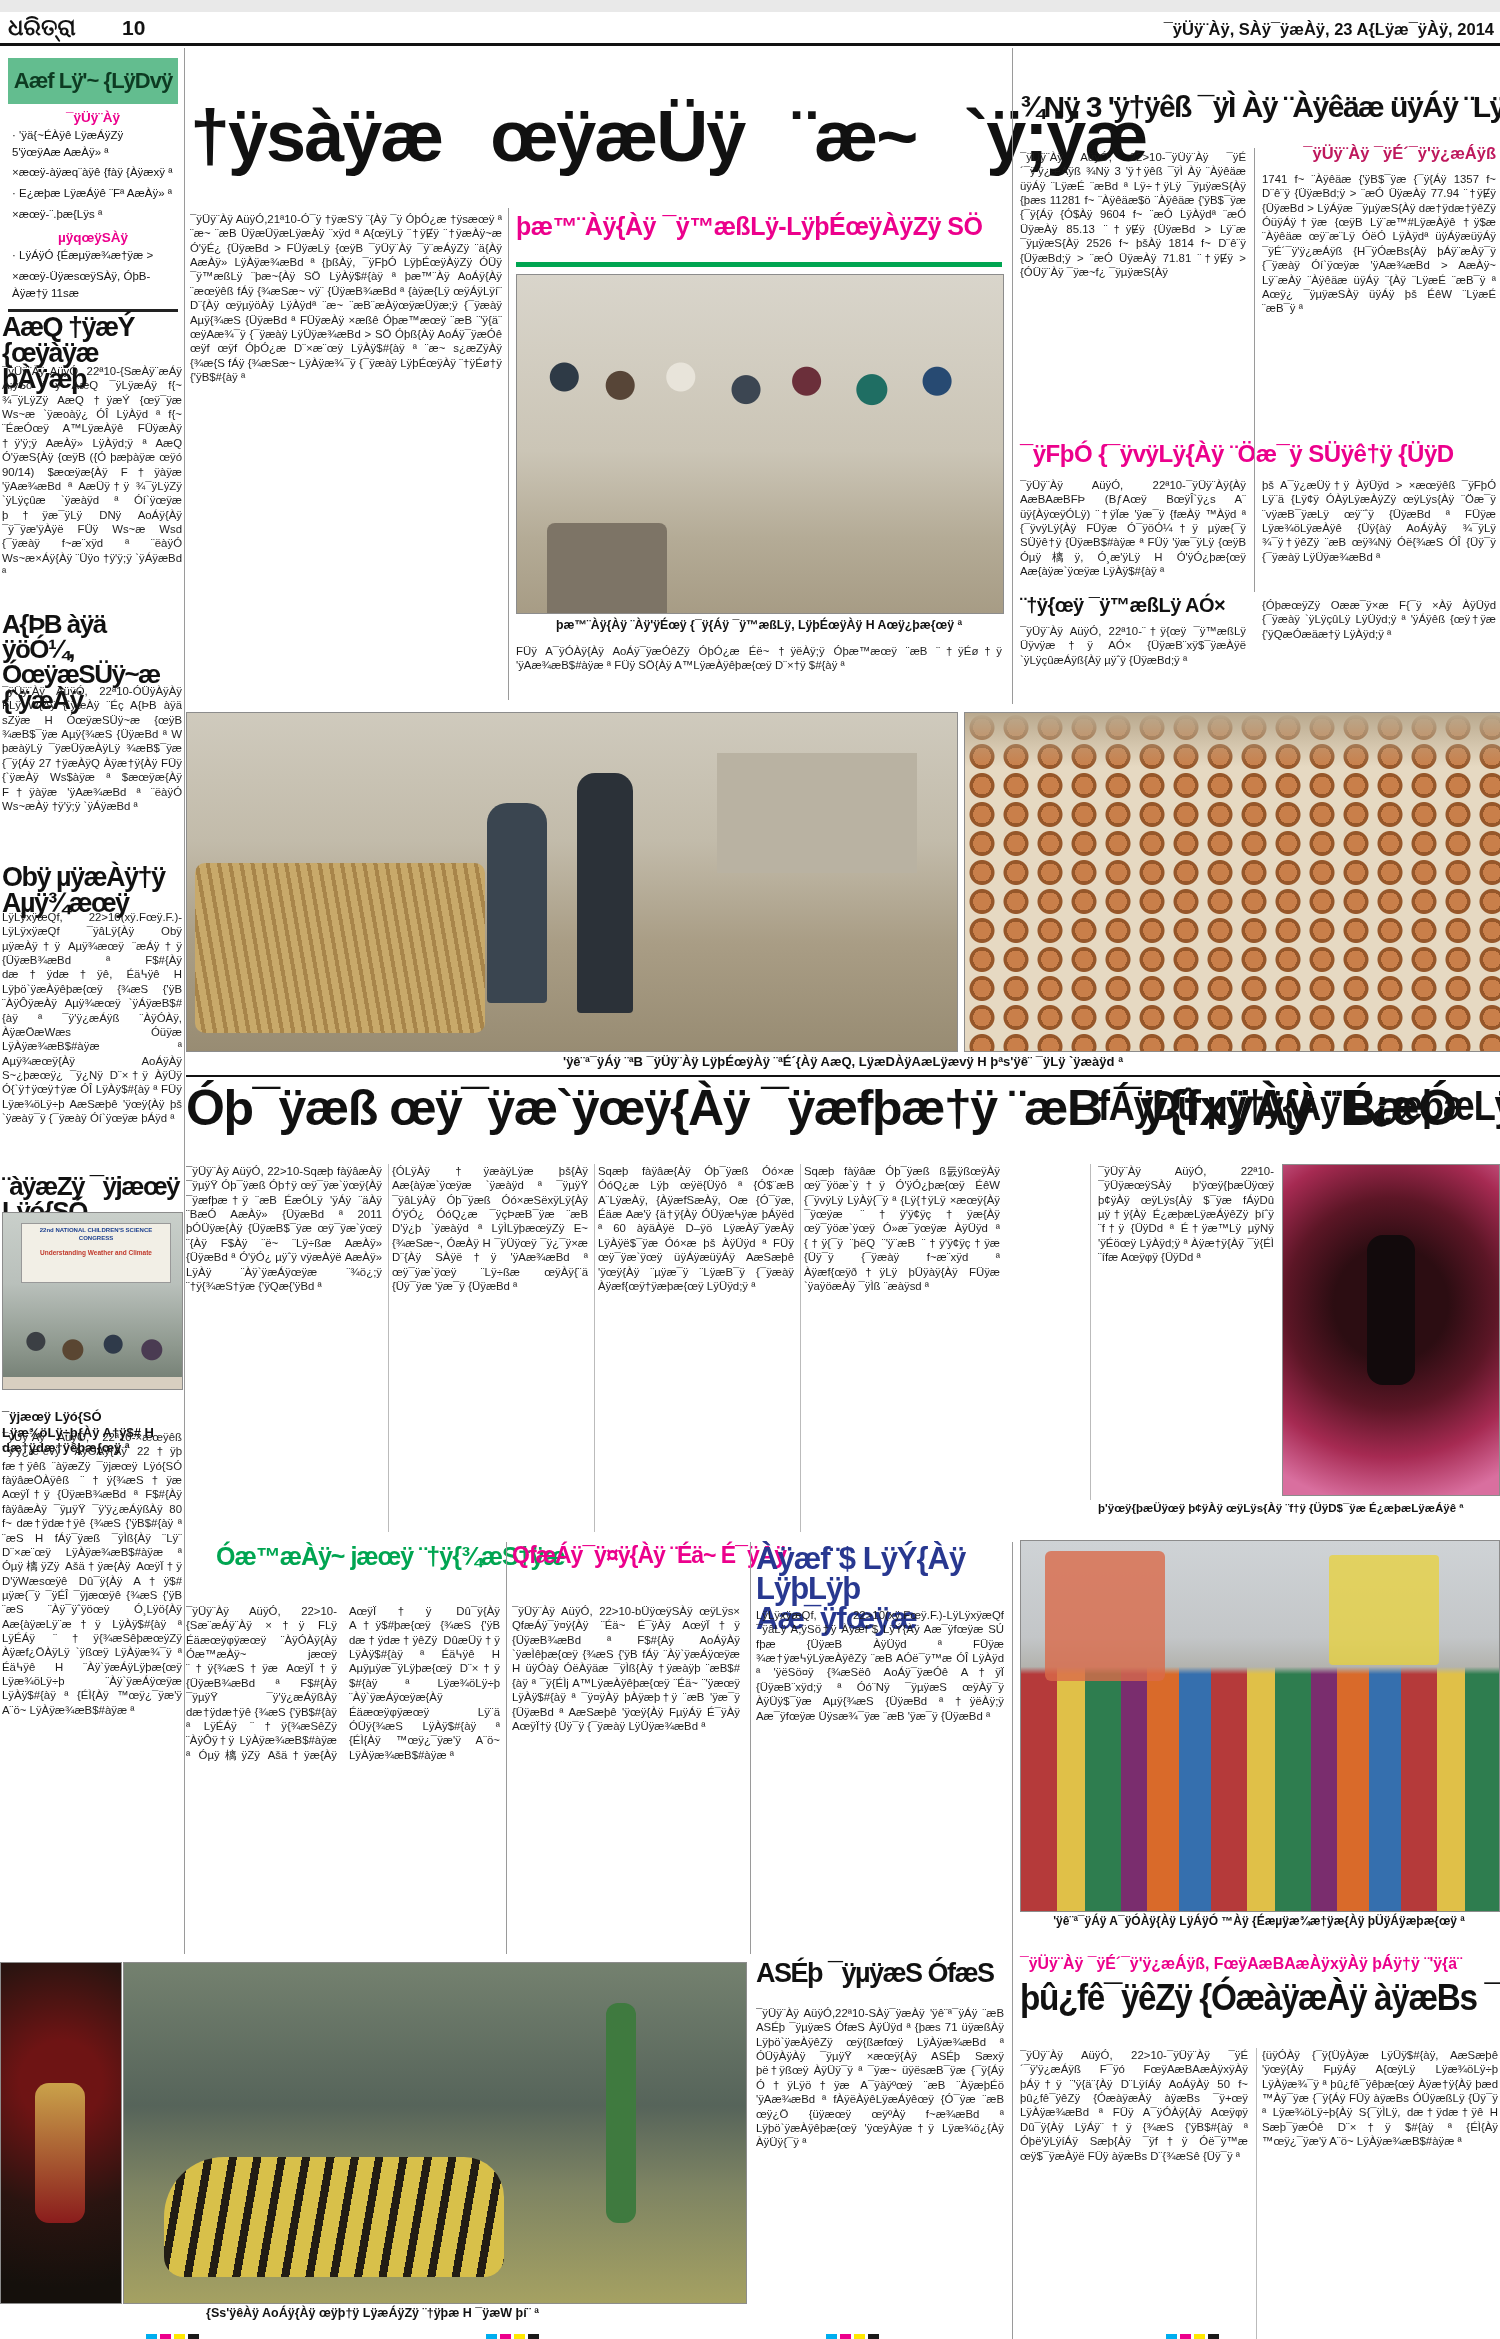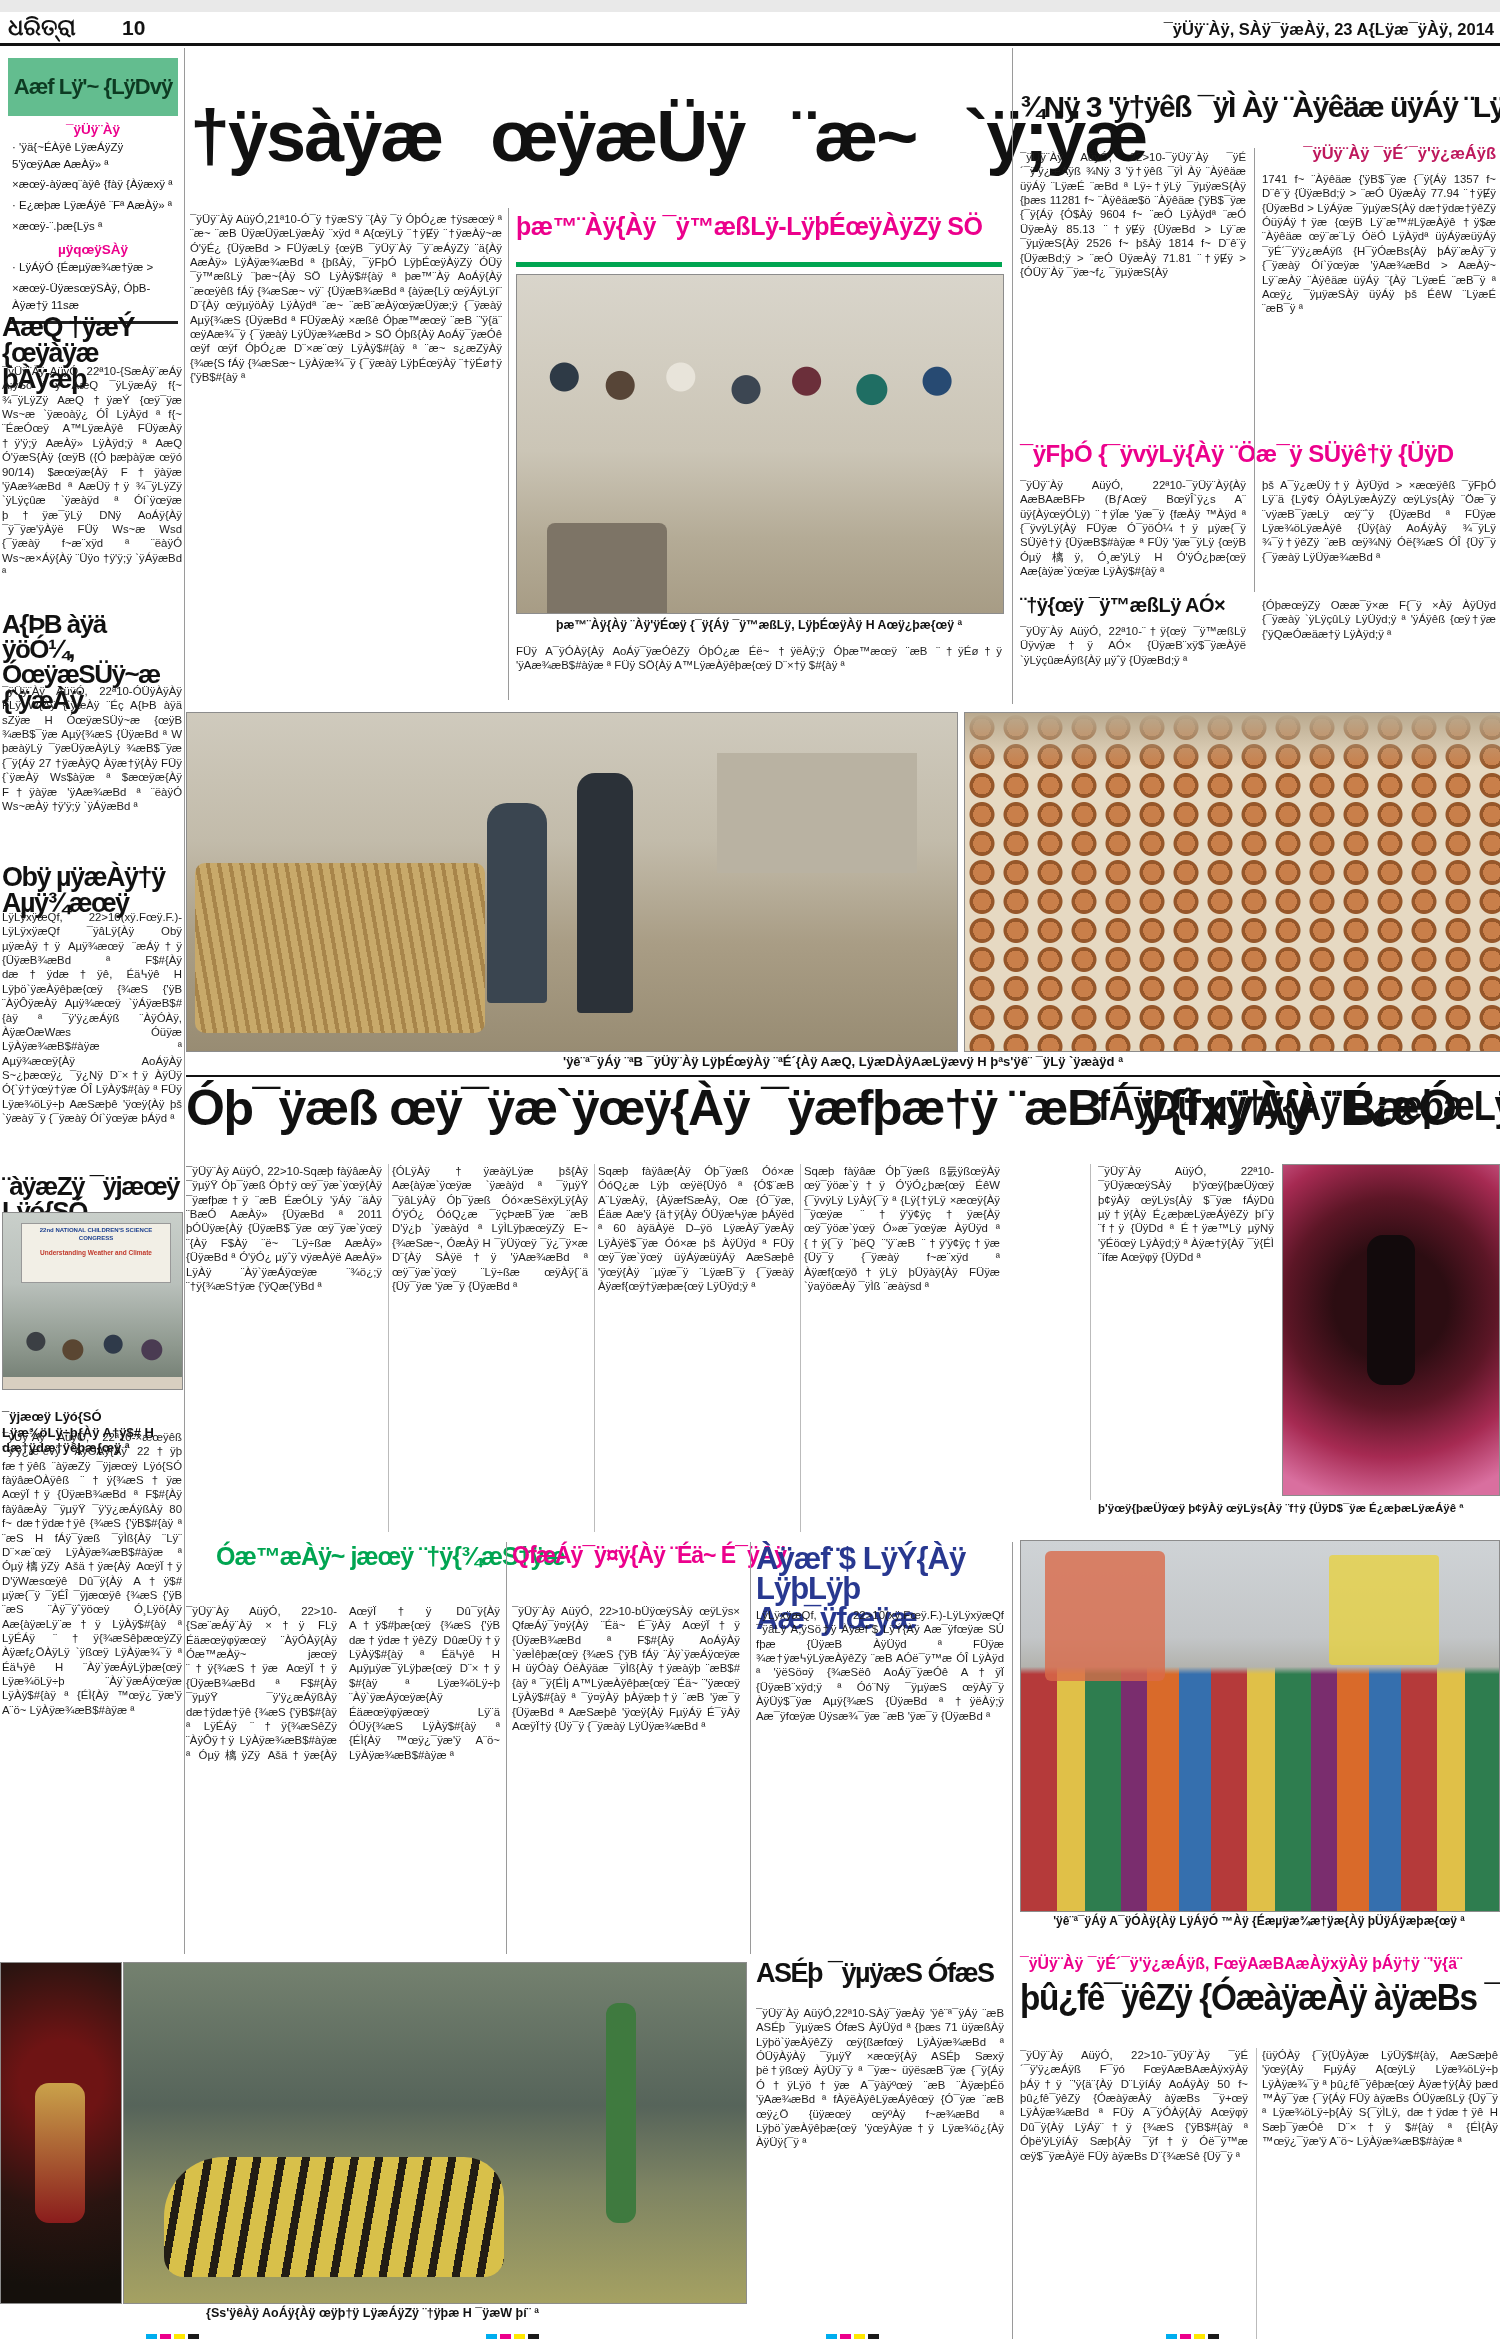--- a/index.html
+++ b/index.html
@@ -14,21 +14,21 @@
   .kick-blue{color:#be185d;font-weight:bold;}
   .h-green{color:#00a551;}
   .h-pink{color:#ec008c;}
   .h-blue{color:#283890;}
   .vrule{position:absolute;width:1px;background:#9a9a9a;}
   .hrule{position:absolute;background:#111;}
   .photo{position:absolute;overflow:hidden;border:1px solid #8c8c8c;}
   .pf{position:absolute;}
   .infobox{position:absolute;left:8px;top:46px;width:170px;border-bottom:3px solid #222;}
   .infobox .title{background:#63bd8f;color:#0d3b22;font-weight:bold;font-size:22px;
-                  text-align:center;padding:16px 2px;letter-spacing:-1px;}
+                  text-align:center;padding:10px 2px;letter-spacing:-1px;}
   .infobox .city{color:#ec008c;font-weight:bold;text-align:center;font-size:13.5px;padding-top:6px;}
   .infobox .it{font-size:11.5px;line-height:1.45;padding:2px 4px;text-align:left;}
   .greenline{position:absolute;height:5px;background:#00a551;}
   .regmark{position:absolute;display:flex;gap:3px;}
   .regmark span{width:11px;height:11px;display:block;}
 </style>
 </head>
 <body>
 
 <div class="page">

